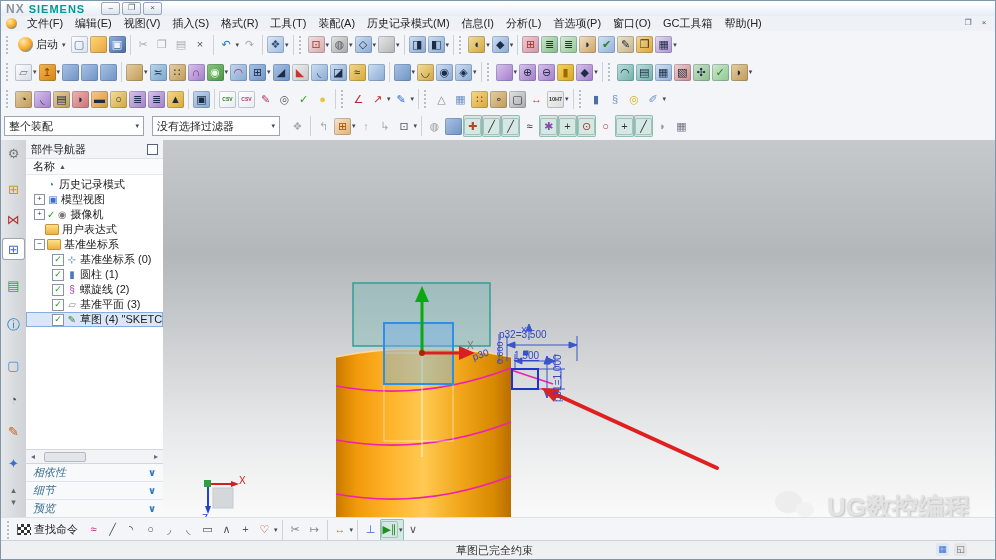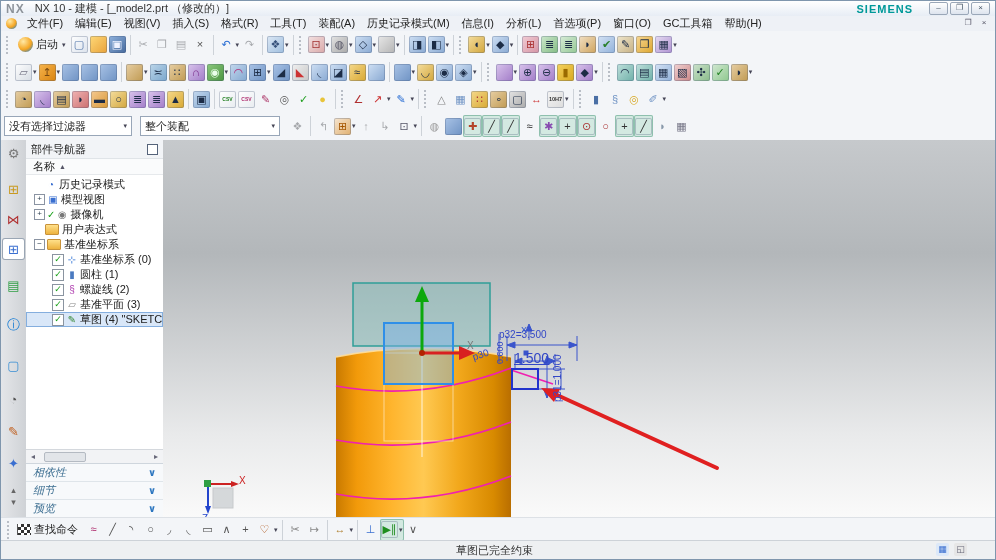--- a/index.html
+++ b/index.html
@@ -2,21 +2,21 @@
 <html><head>
 <meta charset="utf-8">
 <style>
   html,body{margin:0;padding:0;background:#888;}
   #app{position:relative;width:996px;height:560px;margin:0 auto;background:#f2f4f7;
        font-family:"Liberation Sans","DejaVu Sans",sans-serif;font-size:11px;color:#222;
        border:1px solid #7f96ad;box-sizing:border-box;overflow:hidden;}
   
   .titlebar{position:absolute;left:0;top:0;right:0;height:15px;background:linear-gradient(#ffffff,#e7edf5);
             display:flex;align-items:center;padding:0 5px;border-bottom:1px solid #d7dde4;}
-  .nxlogo{font-weight:bold;font-size:12px;color:#8d939a;letter-spacing:1px;margin-right:10px;}
+  .nxlogo{font-weight:bold;font-size:12px;color:#8d939a;letter-spacing:1px;margin-right:4px;}
   .wtitle{font-size:11px;color:#333;flex:1;white-space:nowrap;overflow:hidden;}
   .siemens{font-weight:bold;font-size:11px;color:#009999;letter-spacing:1px;margin-right:14px;}
   .wbtn{width:17px;height:11px;border:1px solid #9aa7b8;background:linear-gradient(#fff,#dde4ee);
         font-size:8px;line-height:9px;text-align:center;color:#456;border-radius:2px;margin-left:2px;}
   .menubar{position:absolute;left:0;top:15px;right:0;height:15px;background:#eef1f6;border-bottom:1px solid #dadfe5;
            display:flex;align-items:center;padding:0 3px;}
   .appdot{width:11px;height:11px;border-radius:50%;margin:0 4px 0 2px;
           background:radial-gradient(circle at 35% 30%,#ffe9a6,#f5a623 55%,#2e7fc2 90%);}
   .mitem{padding:0 6px;white-space:nowrap;color:#222;}
   .menuctl{margin-left:auto;display:flex;align-items:center;}
@@ -106,21 +106,20 @@
   .statuscenter{position:absolute;left:455px;}
   .sic{position:absolute;top:2px;width:13px;height:13px;line-height:13px;text-align:center;font-size:9px;border-radius:2px;}
 </style>
 </head>
 <body>
 
 <div id="app">
 
   <div class="titlebar">
     <span class="nxlogo">NX</span>
-    <span class="wtitle">NX 10 - 建模 - [_model2.prt （修改的）]</span>
     <span class="siemens">SIEMENS</span>
     <span id="winctl" style="display:flex">
         <span class="wbtn">–</span>
         <span class="wbtn">❐</span>
         <span class="wbtn">×</span>
       </span>
   </div>
 
   <div class="menubar">
     <span class="appdot"></span>
@@ -472,26 +471,26 @@
       <span class="tbtn">
         <span class="ic plain" style="color: rgb(216, 168, 32);">◎</span>
       </span>
       <span class="tbtn">
         <span class="ic plain" style="color: rgb(111, 147, 196);">✐</span>
         <span class="caret">▾</span>
       </span>
     </div>
 
   <div class="tbar" id="selbar">
+    <span class="seldd" style="width:130px">
+      <span class="dv">整个装配</span>
+      <span class="caret">▾</span>
+    </span>
     <span class="seldd">
       <span class="dv">没有选择过滤器</span>
-      <span class="caret">▾</span>
-    </span>
-    <span class="seldd" style="width:130px">
-      <span class="dv">整个装配</span>
       <span class="caret">▾</span>
     </span>
     <span id="selicons" style="display:flex;align-items:center">
         <span class="tbtn dis">
           <span class="ic plain">❖</span>
         </span>
         <span class="tsep"></span>
         <span class="tbtn dis">
           <span class="ic plain">↰</span>
         </span>
@@ -725,27 +724,31 @@
         <polygon points="76,344 68,341 68,347" fill="#cc2222"></polygon>
         <line x1="45" y1="344" x2="45" y2="368" stroke="#2244cc" stroke-width="2"></line>
         <polygon points="45,374 42,366 48,366" fill="#2244cc"></polygon>
         <rect x="41" y="340" width="7" height="7" fill="#2f9e44"></rect>
       </g>
     </svg>
     <div id="dims">
         <span class="dim" style="left: 336px; top: 189px; color: rgb(51, 71, 198); font-size: 10px;">p32=3.500</span>
         <span class="dim" style="left: 332px; top: 224px; color: rgb(51, 71, 198); font-size: 9px; transform: rotate(-90deg);">0.600</span>
         <span class="dim" style="left: 308px; top: 212px; color: rgb(51, 71, 198); font-size: 10px; transform: rotate(-18deg);">p30</span>
-        <span class="dim" style="left: 351px; top: 210px; color: rgb(51, 71, 198); font-size: 14px; text-decoration: underline;">1.500</span>
+        <span class="dim" style="left: 351px; top: 210px; color: rgb(51, 71, 198); font-size: 10px; text-decoration: underline;">1.500</span>
         <span class="dim" style="left: 389px; top: 262px; color: rgb(51, 71, 198); font-size: 10px; transform: rotate(-90deg);">p31=1.000</span>
         <span class="dim" style="left: 304px; top: 200px; color: rgb(119, 119, 119); font-size: 10px;">X</span>
         <span class="dim" style="left: 358px; top: 185px; color: rgb(43, 79, 208); font-size: 9px;">X</span>
         <span class="dim" style="left: 76px; top: 335px; color: rgb(204, 34, 34); font-size: 10px;">X</span>
         <span class="dim" style="left: 39px; top: 373px; color: rgb(34, 68, 204); font-size: 10px;">Z</span>
       </div>
+    <div class="watermark">
+      <span class="wc"></span>
+      <span>UG数控编程</span>
+    </div>
   </div>
 
   <div class="sketchbar">
     <span class="grip"></span>
     <span class="flag"></span>
     <span class="finishlbl">查找命令</span>
     <span id="skitems" style="display:flex;align-items:center">
         <span class="tbtn">
           <span class="ic plain" style="color: rgb(176, 48, 112);">≈</span>
         </span>

